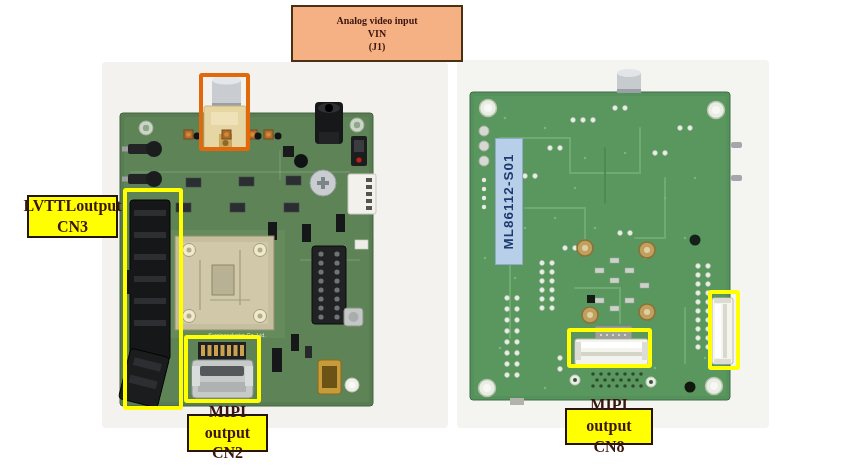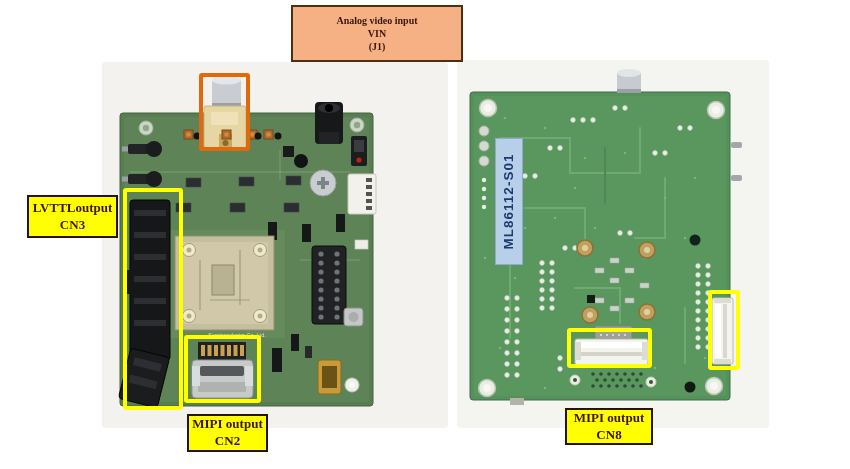--- a/index.html
+++ b/index.html
@@ -18,21 +18,21 @@
   .hl { position: absolute; border-radius: 3px; background: transparent; }
   #hl-vin { left:199px; top:73px;  width:51px; height:78px;  border:4px solid #e2690b; }
   #hl-cn3 { left:123px; top:188px; width:60px; height:222px; border:4px solid #ffff00; }
   #hl-cn2 { left:184px; top:335px; width:77px; height:68px;  border:4px solid #ffff00; }
   #hl-cn8 { left:567px; top:328px; width:85px; height:40px;  border:4px solid #ffff00; }
   #hl-cn7 { left:708px; top:290px; width:32px; height:80px;  border:4px solid #ffff00; }
 
   .callout {
     position: absolute; display: flex; flex-direction: column;
     align-items: center; justify-content: center;
-    font-weight: 700; font-size: 13px; line-height: 1.3;
+    font-weight: 700; font-size: 16px; line-height: 1.3;
     color: #3b150f; text-align: center;
   }
   .callout.peach { background:#f5b183; border:2.5px solid #4a3114; }
   .callout.yellow { background:#ffff00; border:2.5px solid #241505; }
   #lbl-vin { left:245px; top:5px;   width:172px; height:57px; font-size:10px;margin-left:46px; }
   #lbl-cn3 { left:27px;  top:195px; width:91px;  height:43px; }
   #lbl-cn2 { left:187px; top:414px; width:81px;  height:38px; }
   #lbl-cn7 { left:748px; top:298px; width:90px;  height:44px; }
   #lbl-cn8 { left:565px; top:408px; width:88px;  height:37px; }
 

